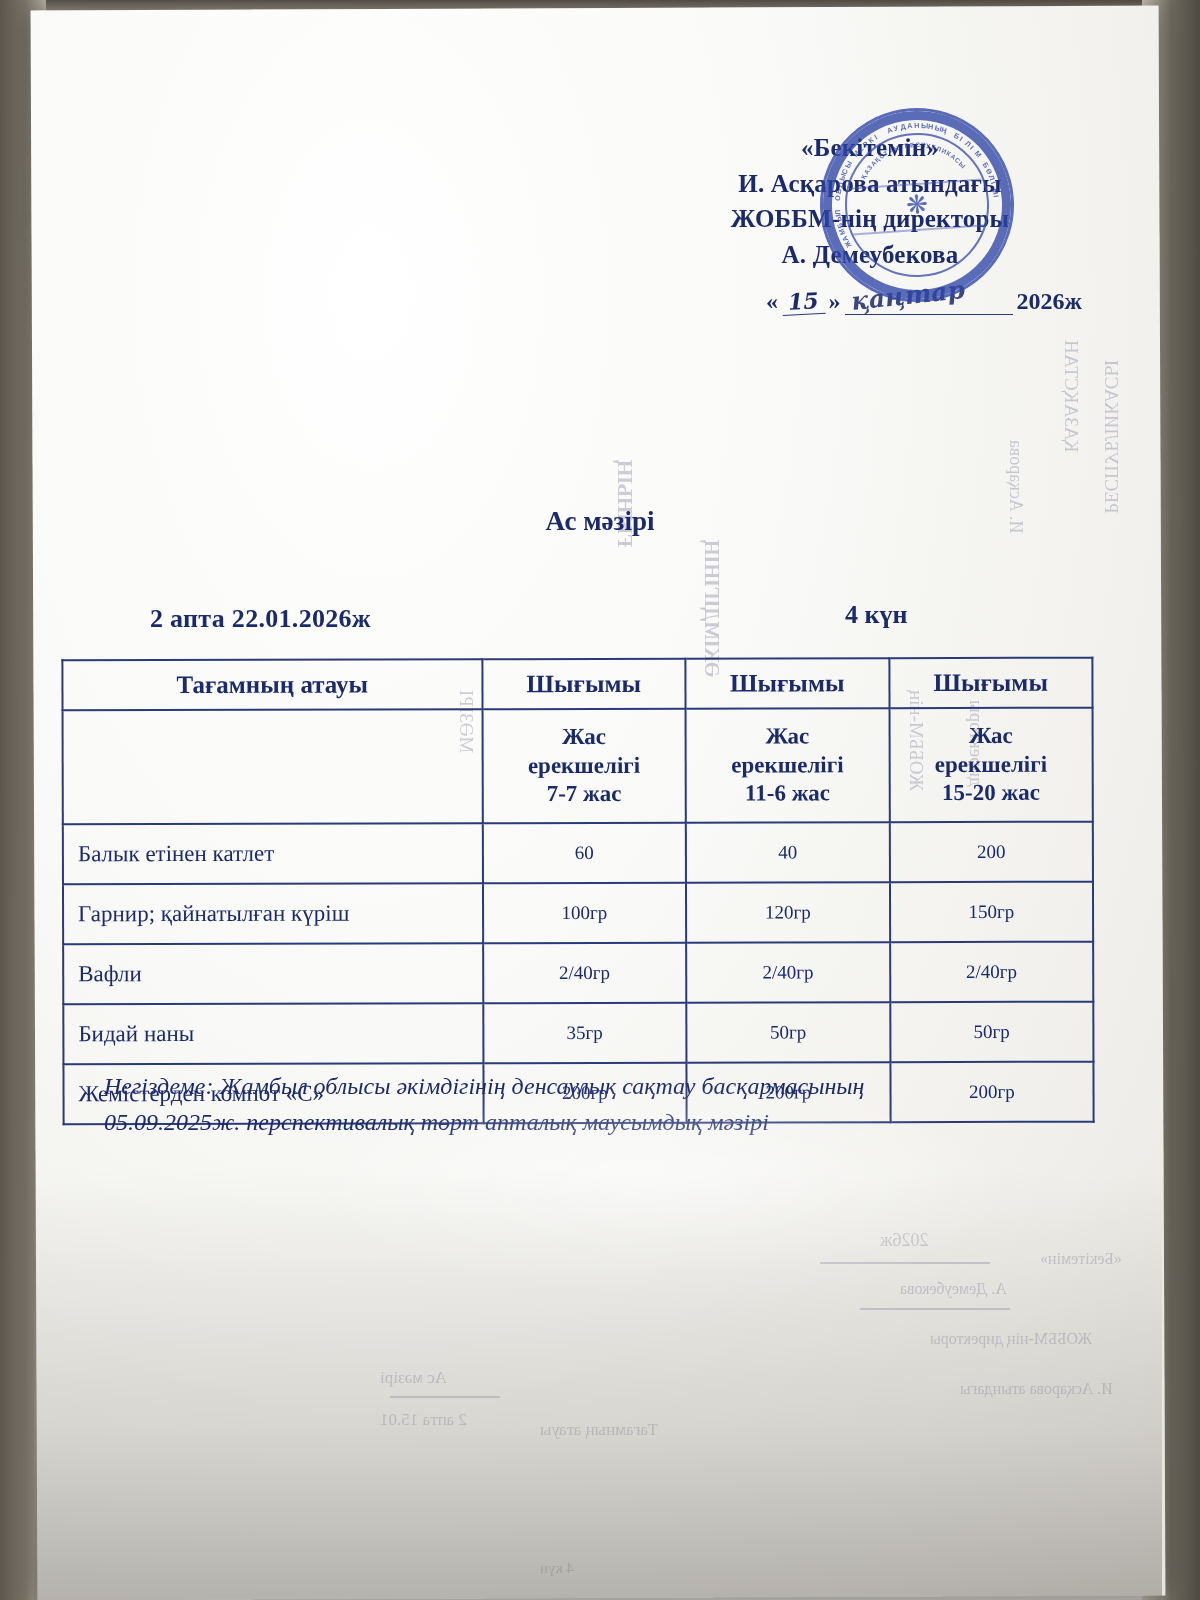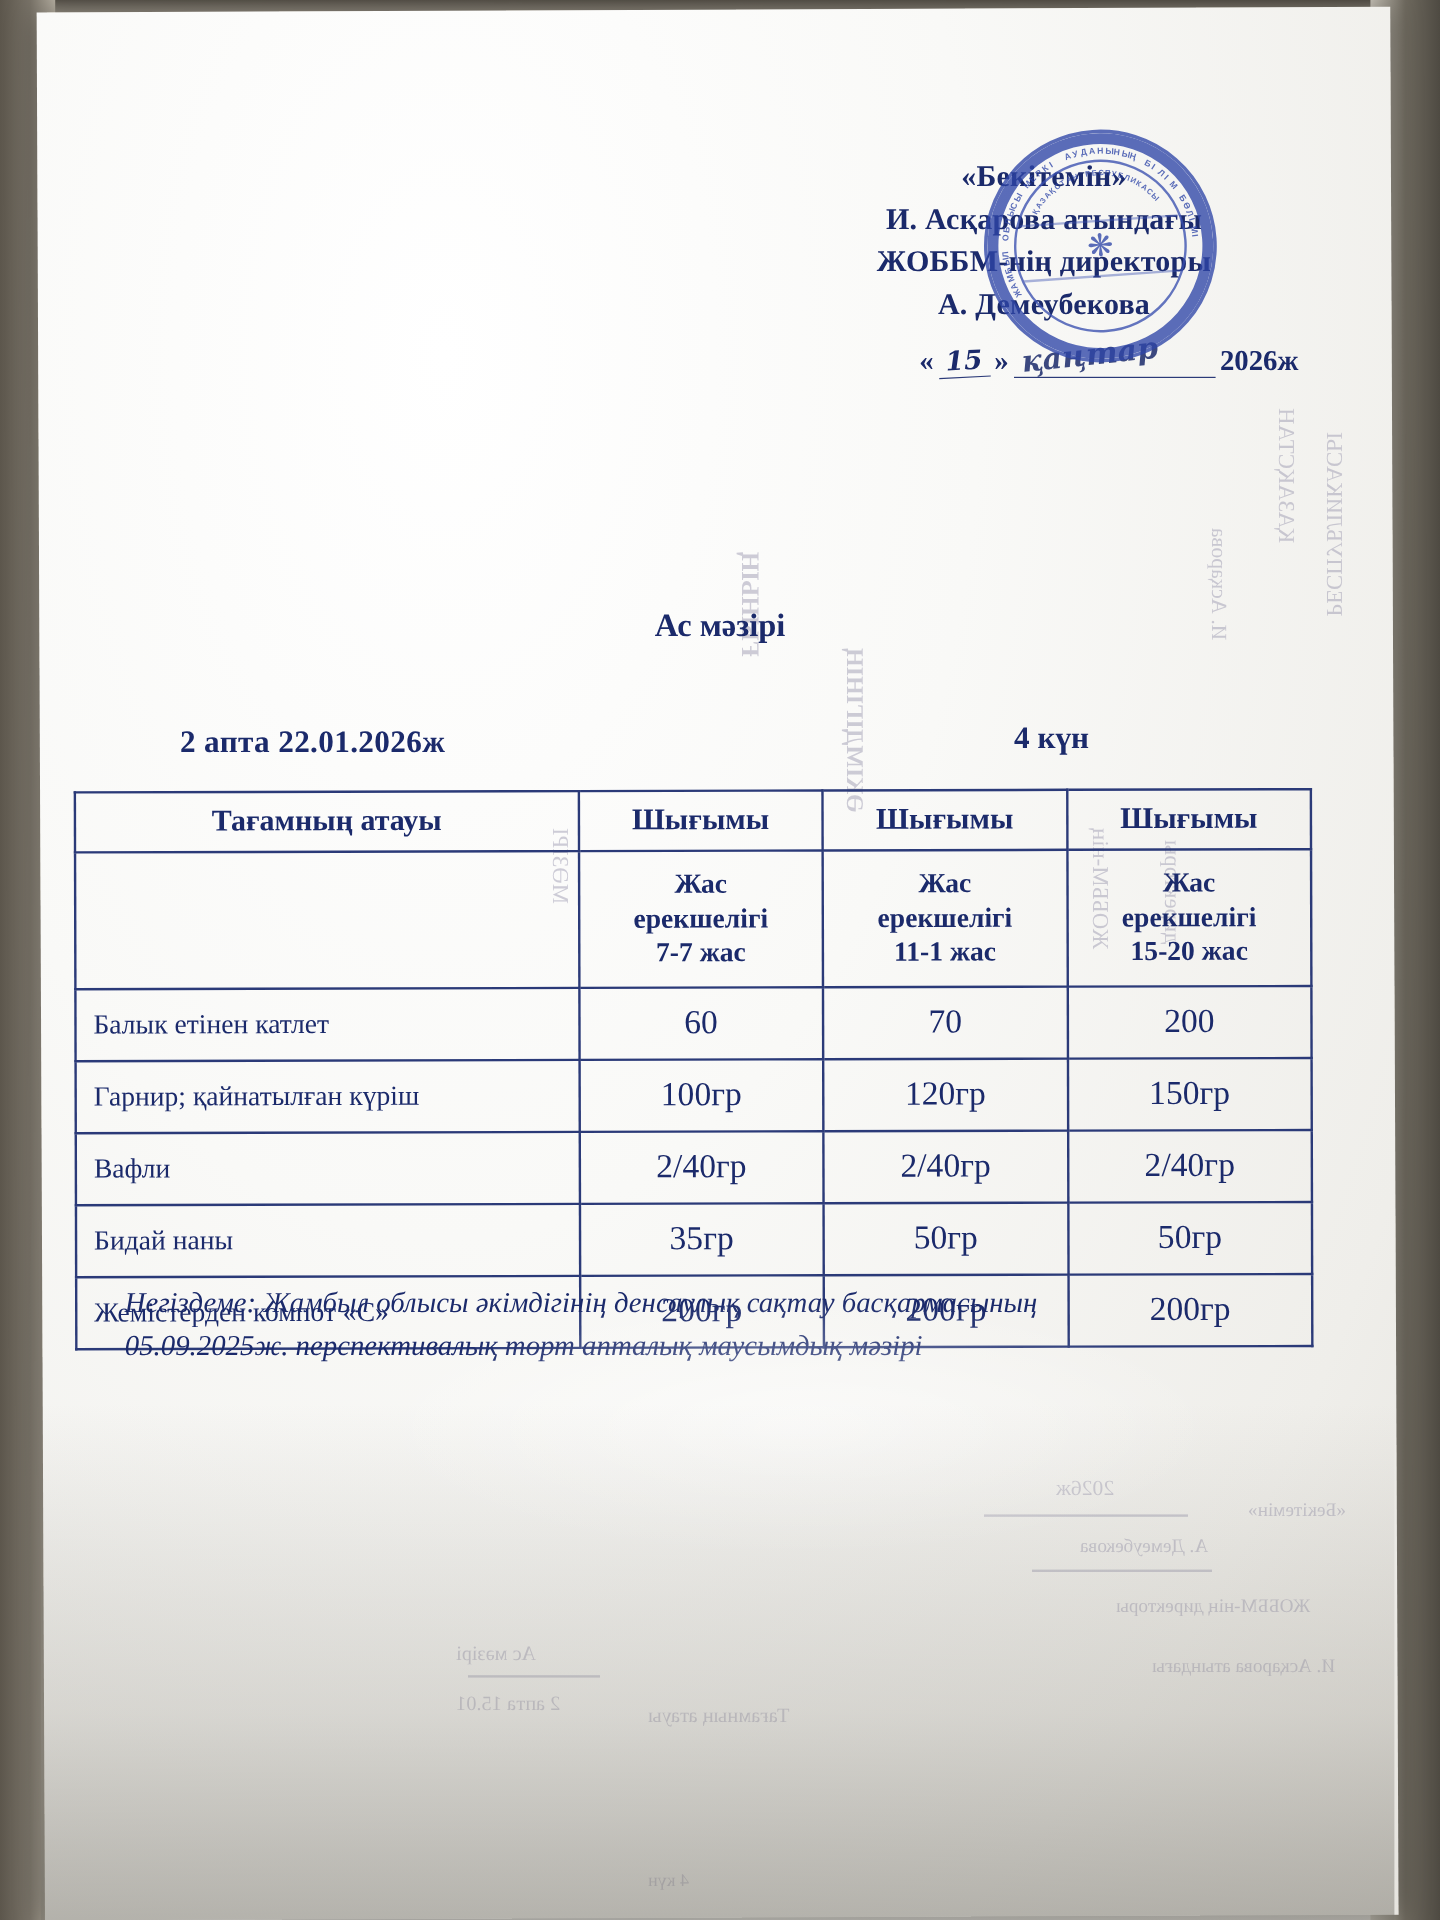--- a/index.html
+++ b/index.html
@@ -228,21 +228,21 @@
     height: 92px;
     vertical-align: middle;
   }
   table.menu td.age.empty { border-right: 2px solid #2b3a78; }
   table.menu td.dish {
     font-size: 23px;
     padding: 9px 6px 9px 14px;
     height: 40px;
   }
   table.menu td.val {
-    font-size: 28px;
+    font-size: 19px;
     text-align: center;
   }
 
   .note {
     position: absolute;
     left: 104px;
     top: 1068px;
     width: 940px;
     font-size: 24px;
     font-style: italic;
@@ -427,34 +427,34 @@
       <tr>
         <td class="age empty"></td>
         <td class="age">
           <div>Жас</div>
             <div>ерекшелігі</div>
             <div>7-7 жас</div>
         </td>
         <td class="age">
           <div>Жас</div>
             <div>ерекшелігі</div>
-            <div>11-1 жас</div>
+            <div>11-6 жас</div>
         </td>
         <td class="age">
           <div>Жас</div>
             <div>ерекшелігі</div>
             <div>15-20 жас</div>
         </td>
       </tr>
     </thead>
     <tbody>
       <tr>
         <td class="dish">Балык етінен катлет</td>
         <td class="val">60</td>
-        <td class="val">70</td>
+        <td class="val">40</td>
         <td class="val">200</td>
       </tr>
       <tr>
         <td class="dish">Гарнир; қайнатылған күріш</td>
         <td class="val">100гр</td>
         <td class="val">120гр</td>
         <td class="val">150гр</td>
       </tr>
       <tr>
         <td class="dish">Вафли</td>

